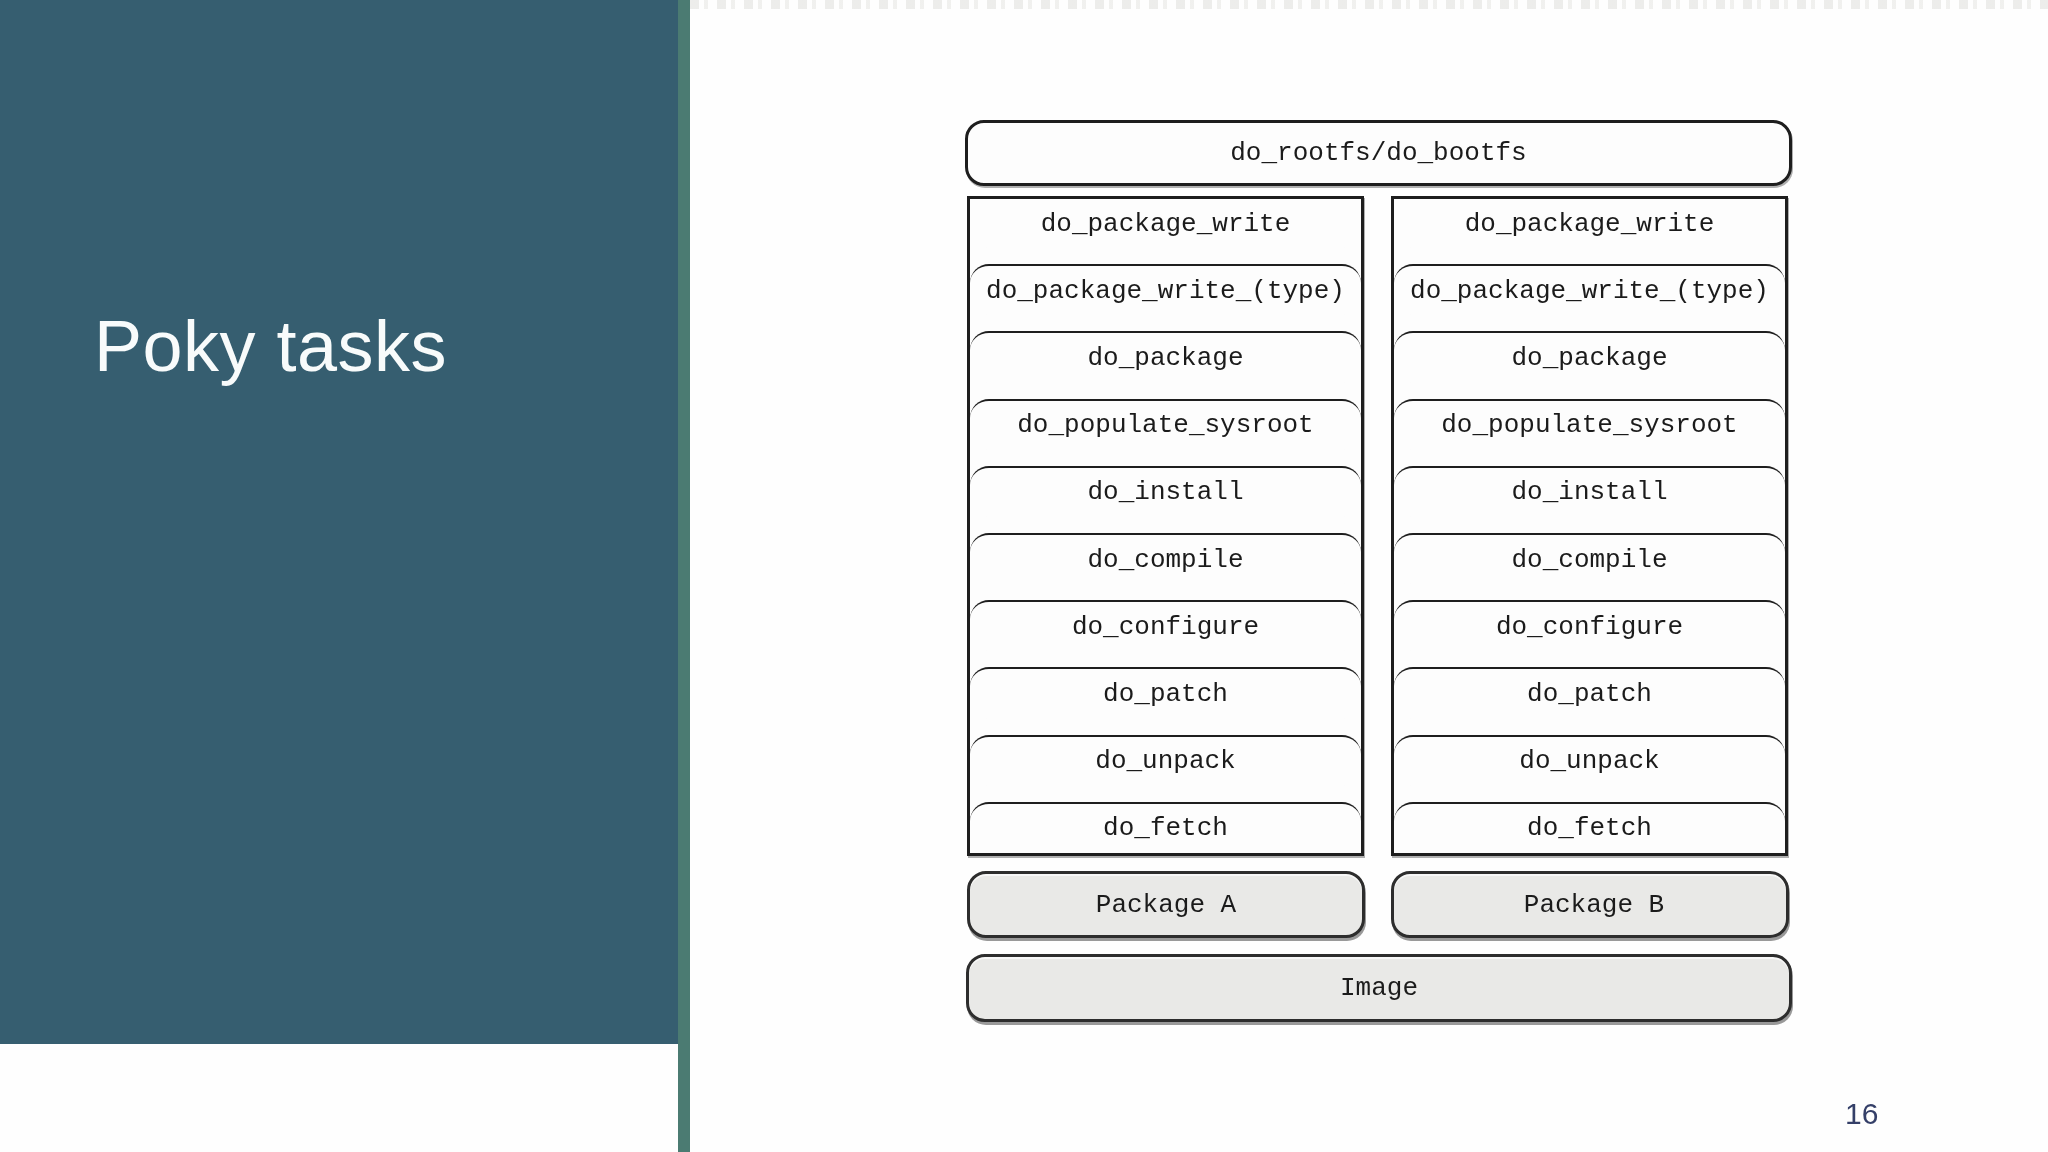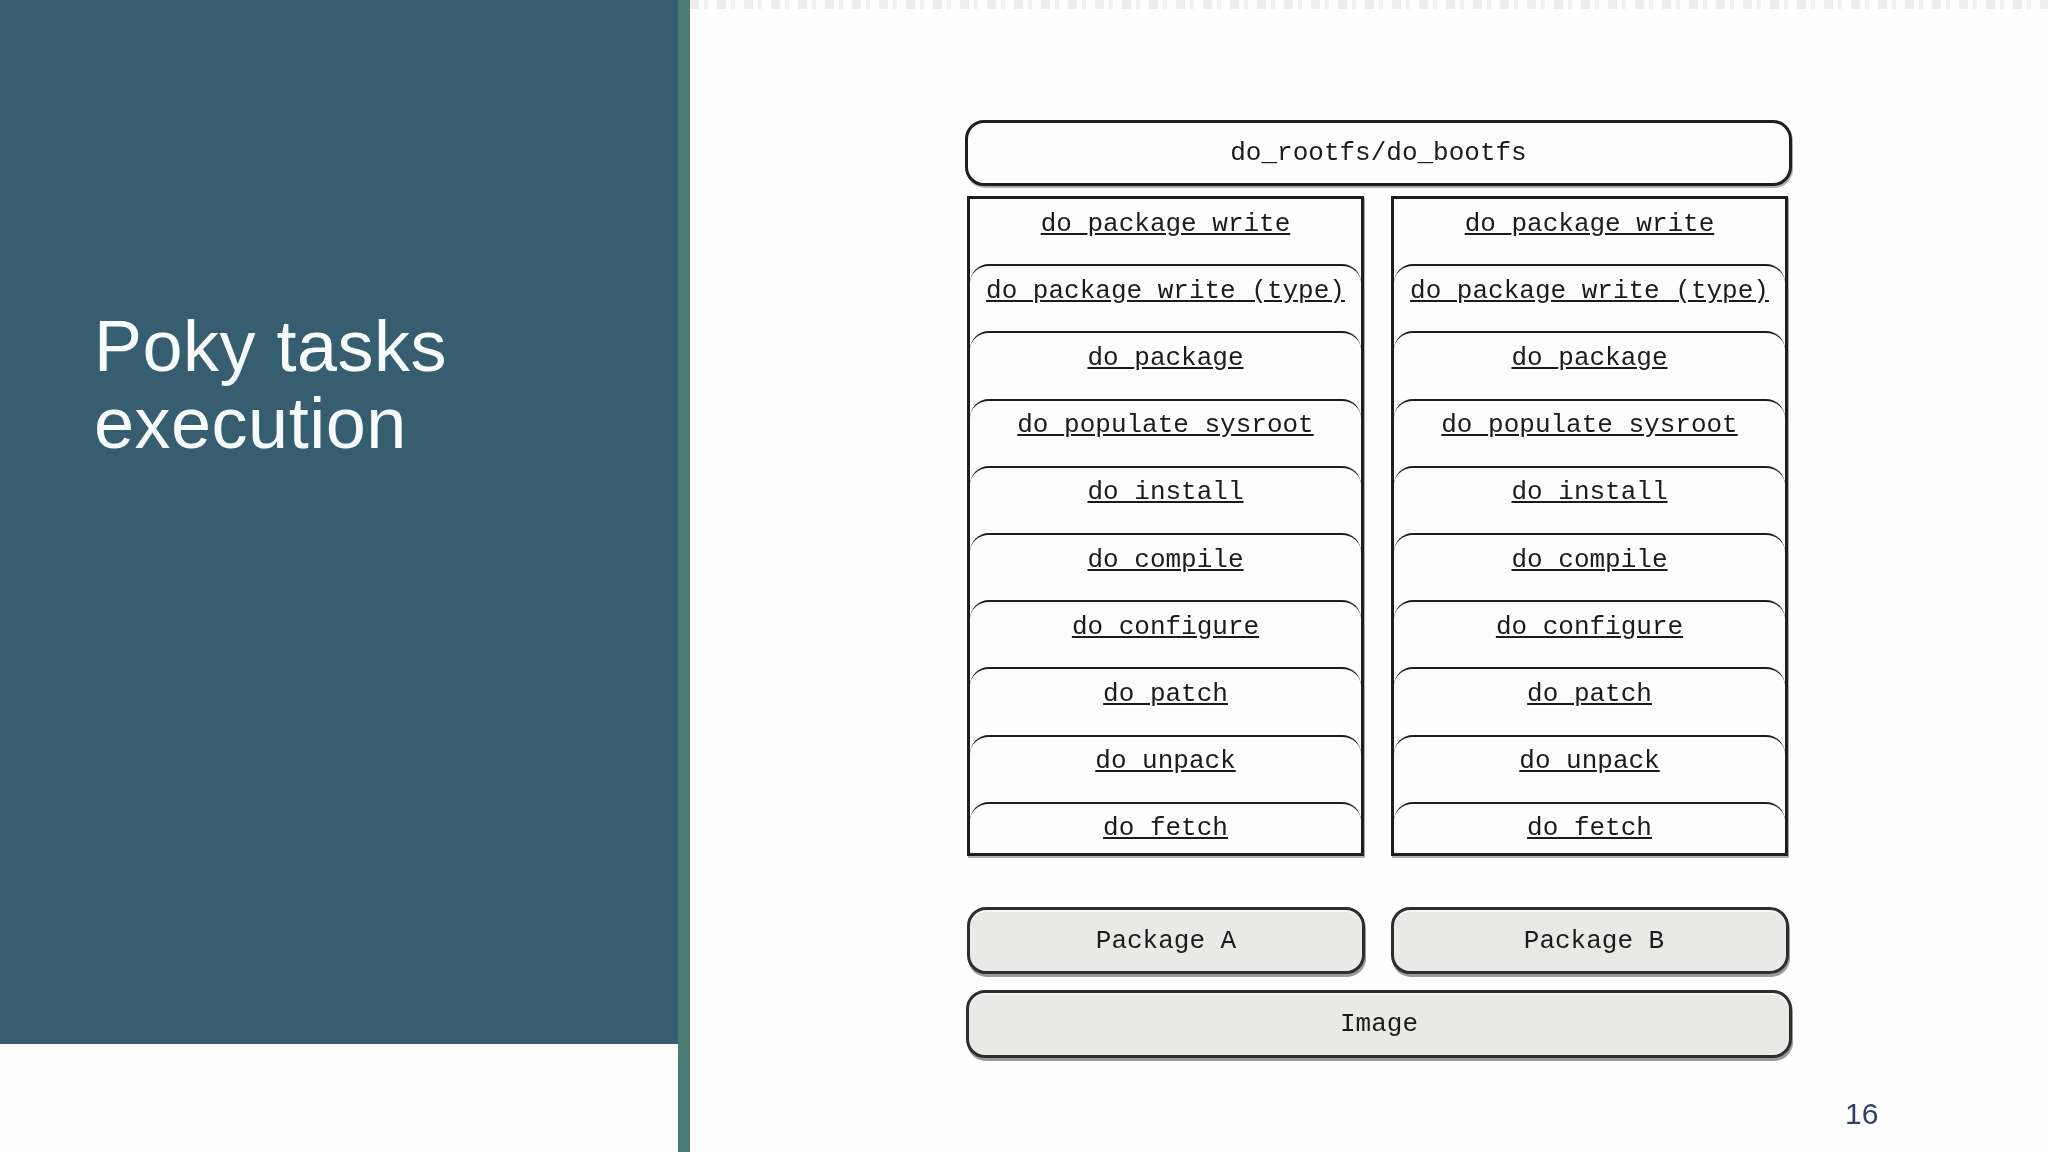--- a/index.html
+++ b/index.html
@@ -85,29 +85,27 @@
   }
   .col-a { left: 967px; }
   .col-b { left: 1391px; }
 
   .task-row {
     flex: 1;
     display: flex;
     align-items: center;
     justify-content: center;
     background: var(--box-bg, #fdfdfd);
-    text-decoration: underline;
   }
   .task-row + .task-row { border-top: 2px solid var(--box-border, #1e1e1e); margin-top: 16px; }
 
   .gray-box {
     background: var(--gray-box-bg, #e9e9e7);
     border-color: var(--gray-box-border, #2d2d2d);
     box-shadow: inset 0 2px 0 rgba(255,255,255,.65), 1px 3px 0 rgba(30,30,30,.45);
-    margin-top: 36px;
   }
   .pkg-a  { left: 967px;  top: 871px; width: 398px; height: 67px; }
   .pkg-b  { left: 1391px; top: 871px; width: 398px; height: 67px; padding-left: 8px; }
   .img-box{ left: 966px;  top: 954px; width: 826px; height: 68px; }
 
   .page-number {
     position: absolute;
     left: 1845px; top: 1097px;
     font-size: 30px;
     color: var(--page-number, #343f68);
@@ -117,21 +115,20 @@
 </head>
 <body>
 
 <div class="slide">
 
   <div class="top-fringe"></div>
 
   <aside class="sidebar">
     <h1 class="slide-title">
       <span>Poky tasks</span>
-      <span>execution</span>
     </h1>
   </aside>
   <div class="accent-strip"></div>
 
   <main>
 
     <div class="box root-box mono">do_rootfs/do_bootfs</div>
 
     <div class="task-col col-a">
       <div class="task-row mono">do_package_write</div>

